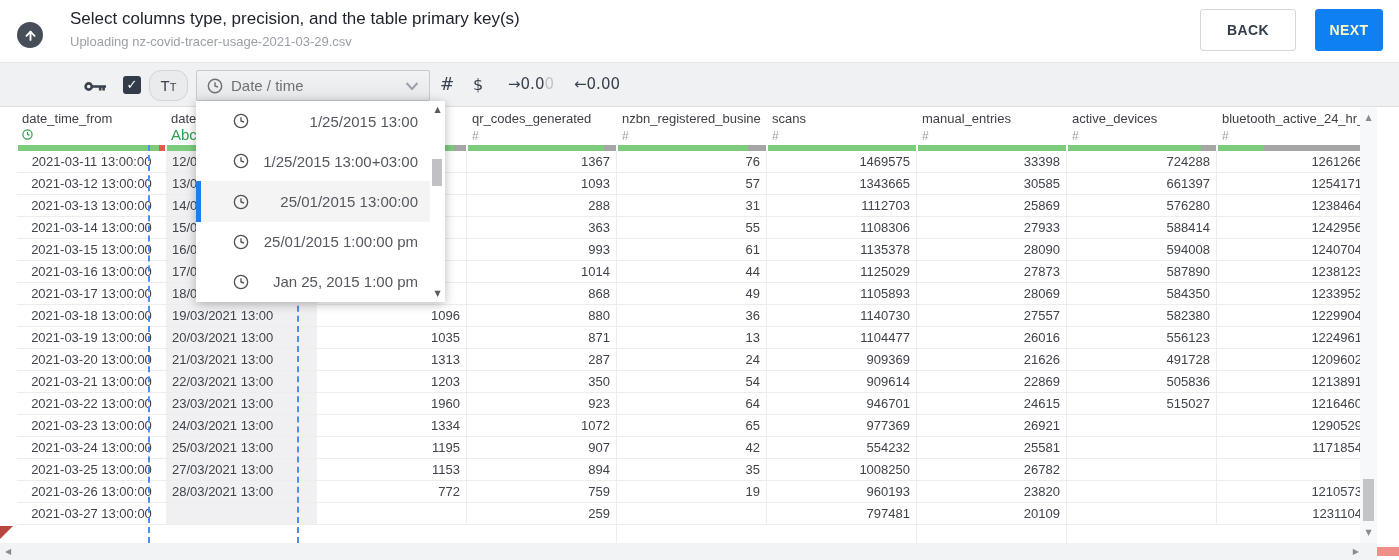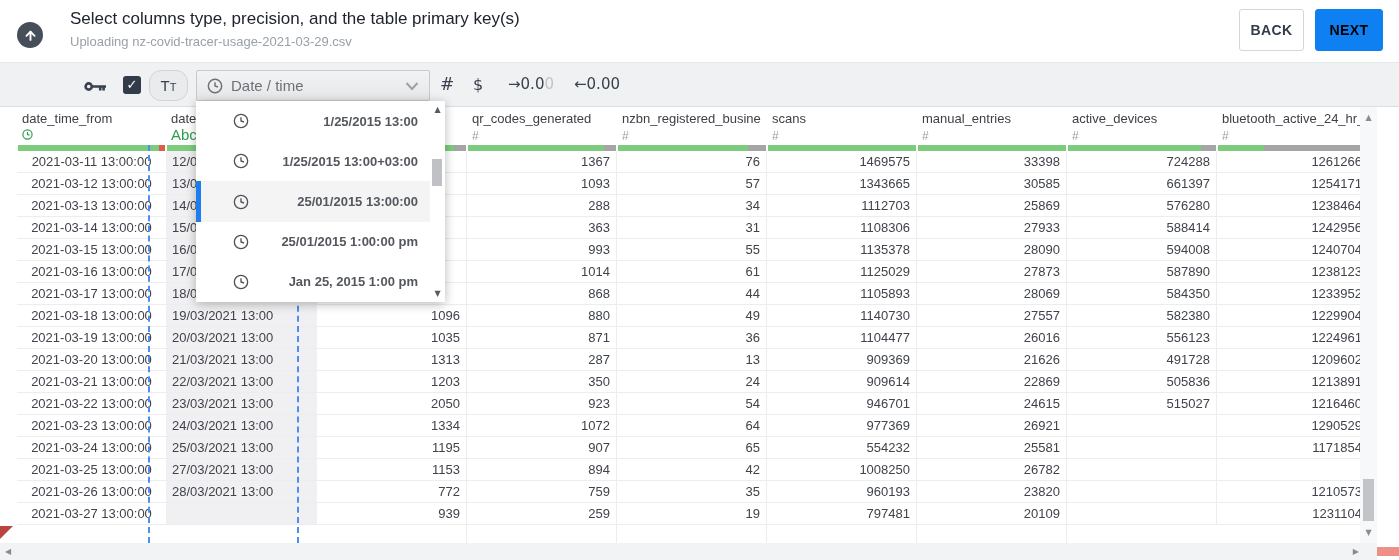--- a/index.html
+++ b/index.html
@@ -8,22 +8,22 @@
          font-family:"Liberation Sans", sans-serif; }
 
   
   .top-header { position:absolute; left:0; top:0; width:100%; height:62px; background:#fff; z-index:20; }
   .upload-badge { position:absolute; left:17px; top:22px; width:26px; height:26px; border-radius:50%;
                   background:#464e5a; display:flex; align-items:center; justify-content:center; }
   .page-title { position:absolute; left:70px; top:9px; font-size:17px; color:#20242e; white-space:nowrap; }
   .page-subtitle { position:absolute; left:70px; top:34px; font-size:13px; color:#9aa0a8; white-space:nowrap; }
   .btn { position:absolute; top:9px; height:42px; border-radius:3px; font-size:14px; font-weight:bold;
          letter-spacing:.4px; display:flex; align-items:center; justify-content:center; cursor:pointer; }
-  .btn-back { right:95px; width:65px; background:#fff; border:1px solid #d6d6d6; color:#333c4a; }
-  .btn-next { right:16px; width:68px; background:#0e80f2; border:1px solid #0e80f2; color:#000000; }
+  .btn-back { right:103px; width:96px; background:#fff; border:1px solid #d6d6d6; color:#333c4a; }
+  .btn-next { right:16px; width:68px; background:#0e80f2; border:1px solid #0e80f2; color:#fef9c3; }
 
   
   .toolbar { position:absolute; left:0; top:62px; width:100%; height:45px; background:#f0f1f3;
              border-top:1px solid #e7e8ea; border-bottom:1px solid #dcdee1; z-index:8; }
   .tb-key { position:absolute; left:84px; top:16px; }
   .tb-check { position:absolute; left:123px; top:13px; width:18px; height:18px; background:#333b48;
               border-radius:3px; color:#fff; font-family:"DejaVu Sans",sans-serif; font-size:13px;
               line-height:18px; text-align:center; cursor:pointer; }
   .tb-tt { position:absolute; left:149px; top:7px; width:39px; height:31px; background:#e9ebed;
            border:1px solid #d2d5d8; border-radius:12px; color:#39414e; text-align:center; line-height:29px; cursor:pointer; }
@@ -64,21 +64,21 @@
   .sel-line { position:absolute; top:145px; height:398px; width:0;
               border-left:2px dashed #4e8ef2; z-index:4; }
   .more-marker { position:absolute; left:0; top:526px; width:0; height:0;
                  border-top:13px solid #b8463e; border-right:13px solid transparent; z-index:3; }
 
   
   .panel { position:absolute; left:196px; top:101px; width:249px; height:201px; background:#fff;
            box-shadow:0 2px 10px rgba(0,0,0,.28); z-index:10; }
   .dd-items { position:absolute; left:0; top:0; right:15px; bottom:0; display:flex; flex-direction:column; }
   .dd-item { flex:1; display:flex; align-items:center; padding:0 12px 0 37px; position:relative;
-             color:#54585e; font-size:13px; cursor:pointer;font-weight:bold; }
+             color:#54585e; font-size:15px; cursor:pointer; }
   .dd-item .dd-text { margin-left:auto; white-space:nowrap; }
   .dd-item.selected { background:#f4f4f5; }
   .dd-item.selected::before { content:""; position:absolute; left:0; top:0; bottom:0; width:5px; background:#1c7df0; }
   .dd-clock { color:#4f5358; }
   .panel-sb { position:absolute; right:0; top:0; bottom:0; width:15px; }
   .panel-sb .arr { position:absolute; left:0; width:100%; text-align:center; font-size:8px; color:#585c62;
                    font-family:"DejaVu Sans",sans-serif; cursor:pointer; }
   .panel-sb .arr.up { top:4px; } .panel-sb .arr.down { bottom:4px; }
   .panel-sb .thumb { position:absolute; left:2px; width:10px; top:58px; height:27px; background:#bfc1c4; cursor:pointer; }
 
@@ -207,26 +207,25 @@
         <div class="cell right"></div>
         <div class="cell right"></div>
         <div class="cell right"></div>
         <div class="cell right"></div>
         <div class="cell right"></div>
         <div class="cell right"></div>
         <div class="cell right">1096</div>
         <div class="cell right">1035</div>
         <div class="cell right">1313</div>
         <div class="cell right">1203</div>
-        <div class="cell right">2050</div>
+        <div class="cell right">1960</div>
         <div class="cell right">1334</div>
         <div class="cell right">1195</div>
         <div class="cell right">1153</div>
         <div class="cell right">772</div>
-        <div class="cell right">939</div>
         <div class="cell right"></div>
       </div>
       <div class="col" style="width: 150px;">
         <div class="col-head">
           <div class="col-label">qr_codes_generated</div>
           <div class="col-type"><span class="num">#</span></div>
         </div>
         <div class="col-bar">
           <div class="seg" style="width:92%;background:#7dcc7d"></div>
           <div class="seg" style="width:8%;background:#a5a5a5"></div>
@@ -254,21 +253,20 @@
         <div class="col-head">
           <div class="col-label">nzbn_registered_busine</div>
           <div class="col-type"><span class="num">#</span></div>
         </div>
         <div class="col-bar">
           <div class="seg" style="width:88%;background:#7dcc7d"></div>
           <div class="seg" style="width:12%;background:#a5a5a5"></div>
         </div>
         <div class="cell right">76</div>
         <div class="cell right">57</div>
-        <div class="cell right">34</div>
         <div class="cell right">31</div>
         <div class="cell right">55</div>
         <div class="cell right">61</div>
         <div class="cell right">44</div>
         <div class="cell right">49</div>
         <div class="cell right">36</div>
         <div class="cell right">13</div>
         <div class="cell right">24</div>
         <div class="cell right">54</div>
         <div class="cell right">64</div>

